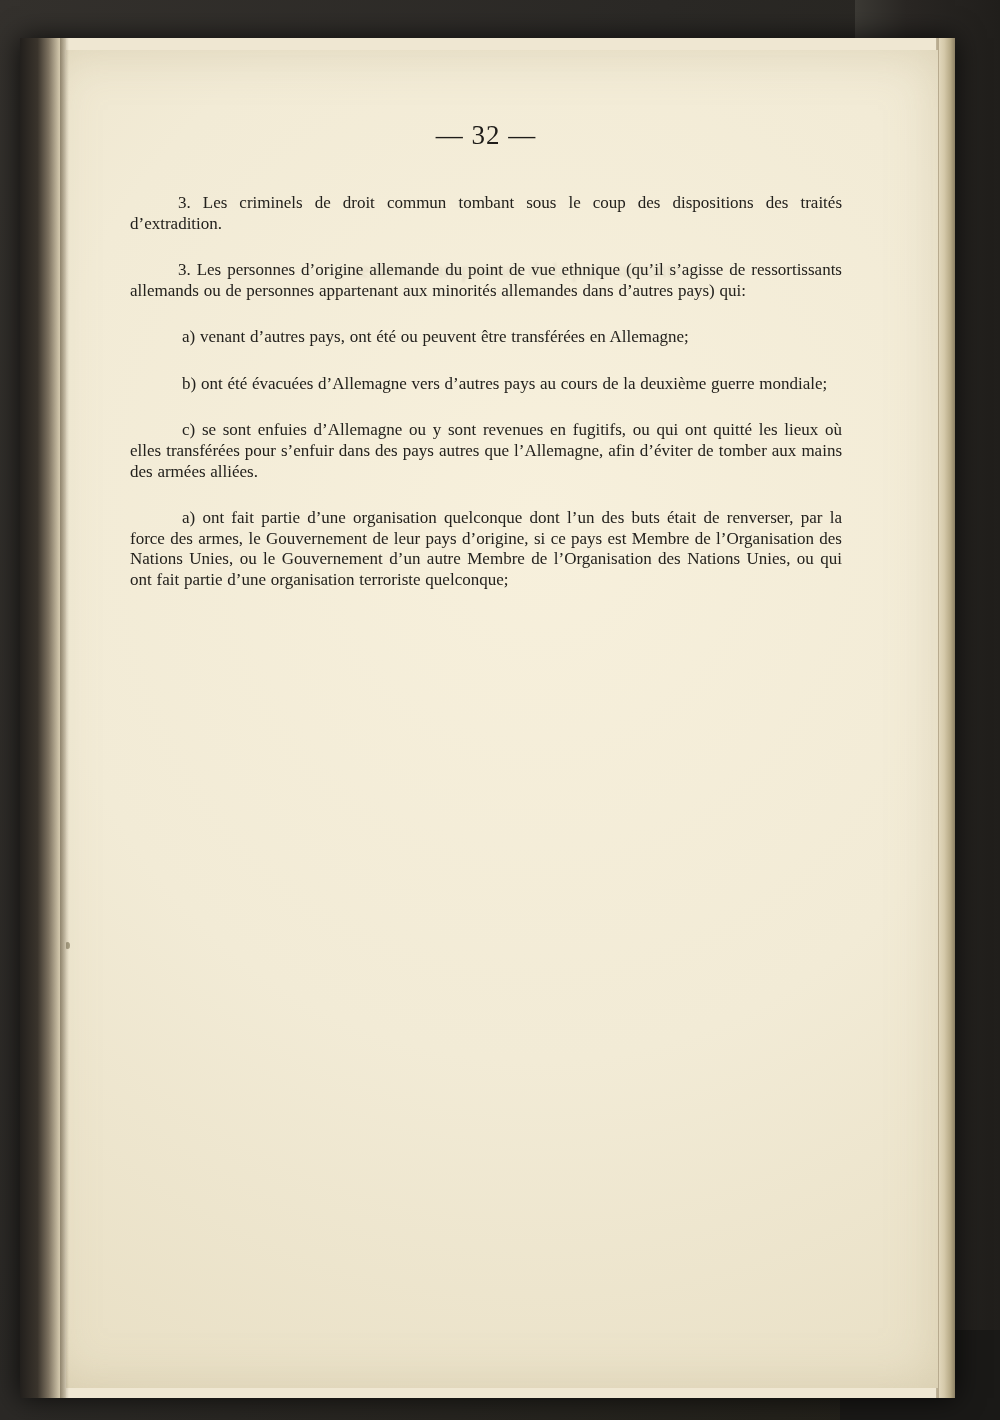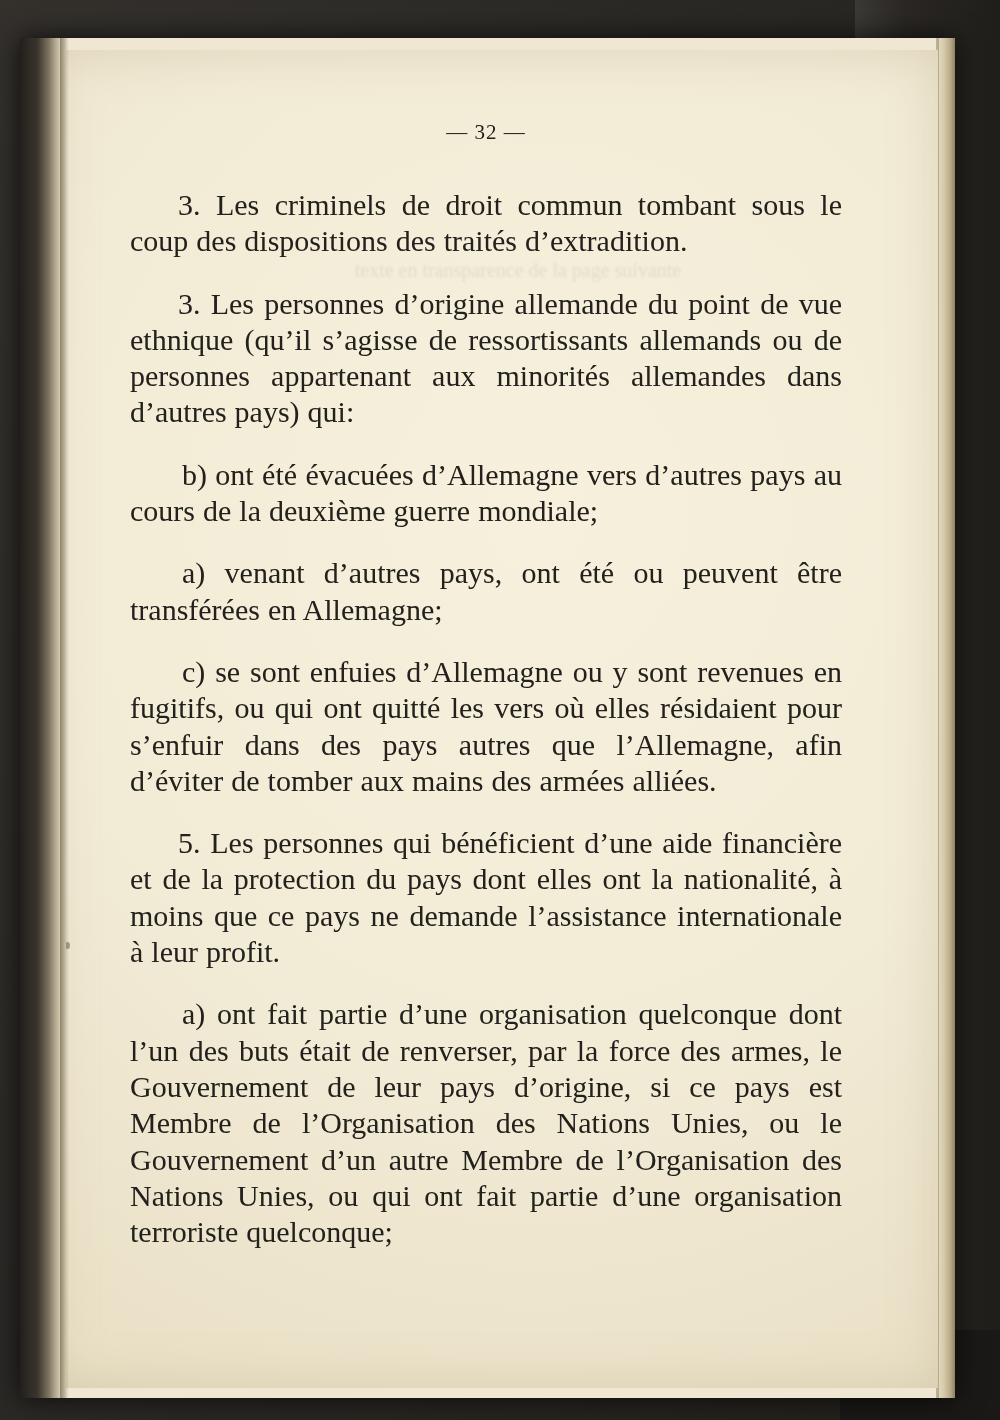--- a/index.html
+++ b/index.html
@@ -105,29 +105,29 @@
   .content {
     position: absolute;
     left: 82px;
     top: 70px;
     width: 712px;
     color: #23211d;
   }
 
   .folio {
     text-align: center;
-    font-size: 21px;
+    font-size: 27px;
     letter-spacing: 1px;
     margin: 0 0 42px 0;
     color: #1f1d1a;
   }
 
   p.para {
     margin: 0 0 26px 0;
-    font-size: 30px;
+    font-size: 17px;
     line-height: 1.21;
     text-align: justify;
     text-justify: inter-word;
     word-spacing: 0.5px;
     font-family: Liberation Serif, serif;
   }
   p.indent { text-indent: 48px; }
   p.sub { text-indent: 52px; }
   .gap { margin-bottom: 34px; }
 </style>
@@ -143,23 +143,22 @@
 
   <div id="page">
     <div id="bleed">texte en transparence de la page suivante</div>
     <div id="speck"></div>
 
     <div class="content">
       <div class="folio">— 32 —</div>
 
       <p class="para indent">3. Les criminels de droit commun tombant sous le coup des dispositions des traités d’extradition.</p>
       <p class="para indent">3. Les personnes d’origine allemande du point de vue ethnique (qu’il s’agisse de ressortissants allemands ou de personnes appartenant aux minorités allemandes dans d’autres pays) qui:</p>
+      <p class="para sub">a) venant d’autres pays, ont été ou peuvent être transférées en Allemagne;</p>
       <p class="para sub">b) ont été évacuées d’Allemagne vers d’autres pays au cours de la deuxième guerre mondiale;</p>
-      <p class="para sub">a) venant d’autres pays, ont été ou peuvent être transférées en Allemagne;</p>
-      <p class="para sub gap">c) se sont enfuies d’Allemagne ou y sont revenues en fugitifs, ou qui ont quitté les vers où elles résidaient pour s’enfuir dans des pays autres que l’Allemagne, afin d’éviter de tomber aux mains des armées alliées.</p>
-      <p class="para indent gap">5. Les personnes qui bénéficient d’une aide financière et de la protection du pays dont elles ont la nationalité, à moins que ce pays ne demande l’assistance internationale à leur profit.</p>
+      <p class="para sub gap">c) se sont enfuies d’Allemagne ou y sont revenues en fugitifs, ou qui ont quitté les lieux où elles transférées pour s’enfuir dans des pays autres que l’Allemagne, afin d’éviter de tomber aux mains des armées alliées.</p>
       <p class="para sub">a) ont fait partie d’une organisation quelconque dont l’un des buts était de renverser, par la force des armes, le Gouvernement de leur pays d’origine, si ce pays est Membre de l’Organisation des Nations Unies, ou le Gouvernement d’un autre Membre de l’Organisation des Nations Unies, ou qui ont fait partie d’une organisation terroriste quelconque;</p>
     </div>
   </div>
 
   <div id="gutter"></div>
   <div id="gutter-edge"></div>
 </div>
 
 </body></html>

